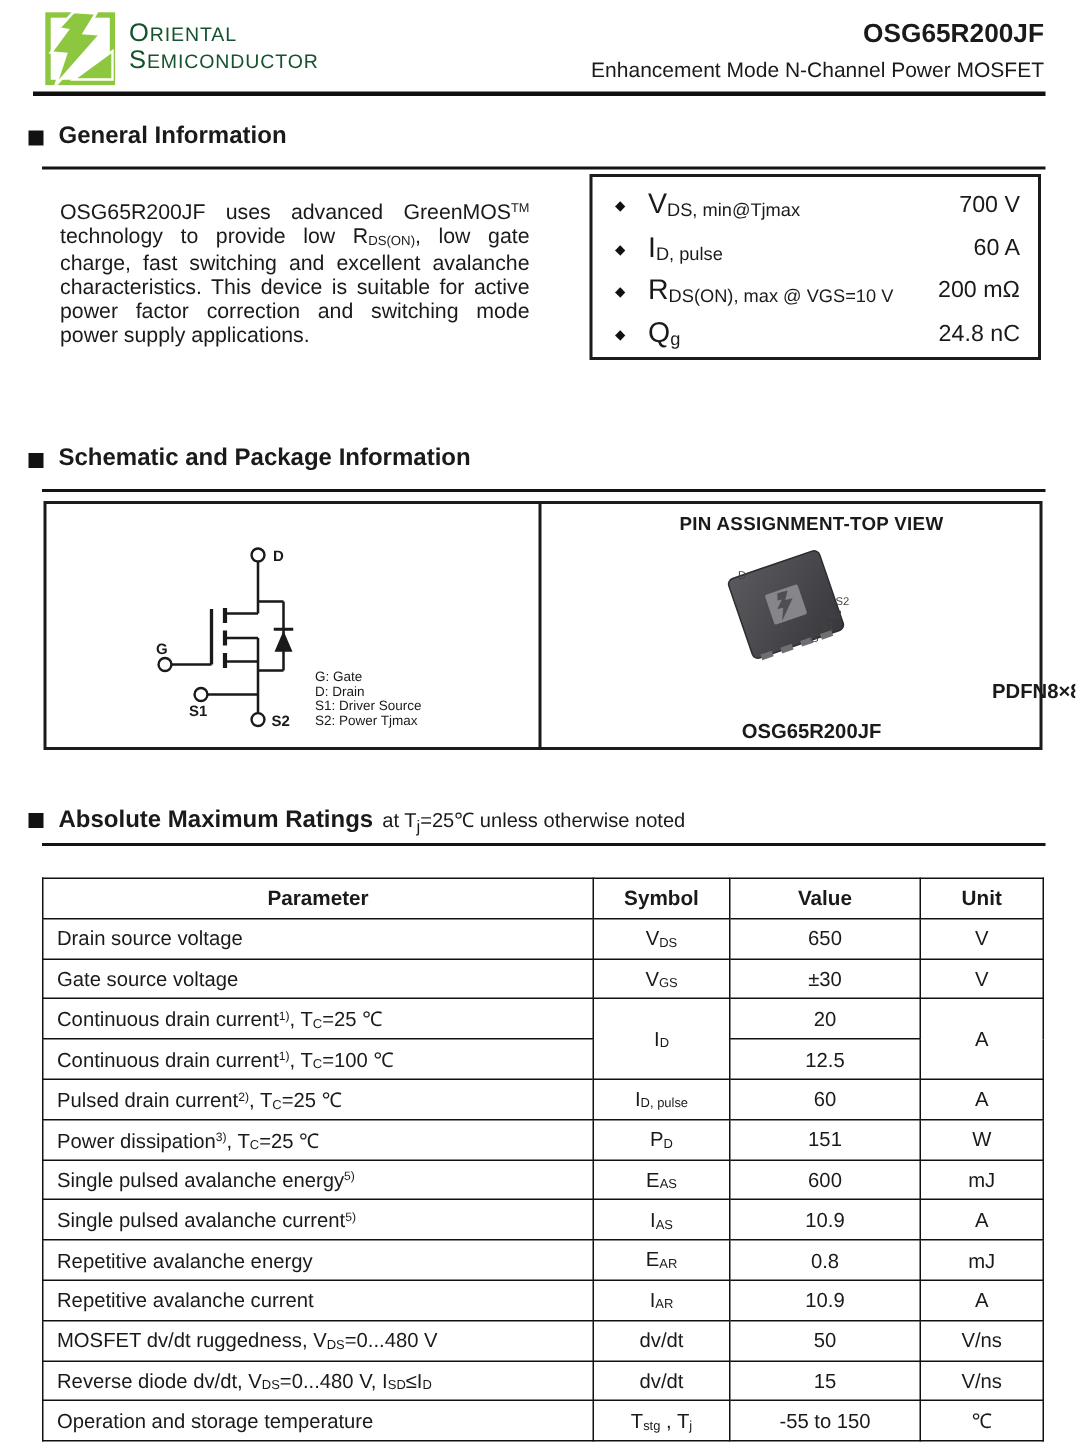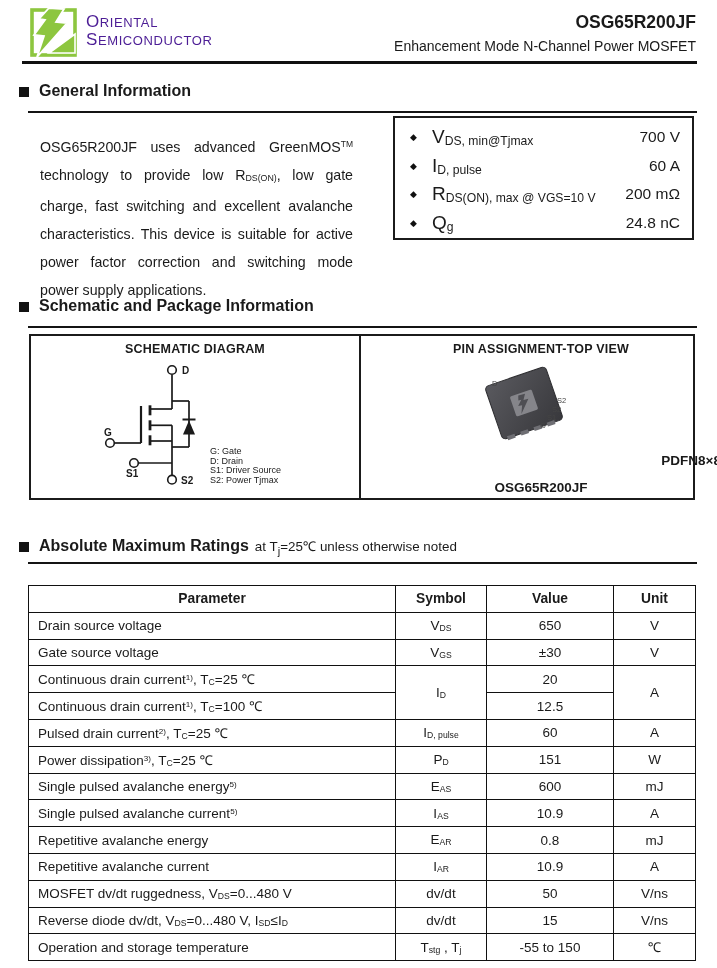--- a/index.html
+++ b/index.html
@@ -2,34 +2,34 @@
 <html><head>
 <meta charset="utf-8">
 <style>
   html,body { margin:0; padding:0; background:#ffffff; }
   .page {
     position:relative; width:717px; height:968px; background:#ffffff;
     font-family:"Liberation Sans", sans-serif; color:#1a1a1a; overflow:hidden;
   }
   
   .logo { position:absolute; left:30px; top:8px; }
-  .brand { position:absolute; left:86px; top:13px; color:#4c1d95; }
+  .brand { position:absolute; left:86px; top:13px; color:#14532d; }
   .brand-line { font-size:13px; line-height:17px; letter-spacing:0.6px; }
   .brand-line::first-letter { font-size:17px; }
   .part-no { position:absolute; right:21px; top:12px; font-size:17.5px; font-weight:bold; }
   .subtitle { position:absolute; right:21px; top:38px; font-size:14px; }
   .rule-thick { position:absolute; left:22px; width:675px; height:3px; background:#101010; top:61px; }
   
   .marker { position:absolute; left:19px; width:10px; height:10px; background:#121212; }
   .sec-title { position:absolute; left:39px; font-size:16px; font-weight:bold; white-space:nowrap; }
   .sec-note { font-weight:normal; font-size:13.4px; margin-left:6px; }
   .rule { position:absolute; left:28px; width:669px; height:2px; background:#141414; }
   
   .desc { position:absolute; left:40px; top:130px; width:313px; font-size:14.2px;
-          line-height:28px; text-align:justify; }
+          line-height:16px; text-align:justify; }
   .desc sub { font-size:62%; vertical-align:-0.15em; }
   .desc sup { font-size:60%; vertical-align:0.55em; }
   
   .kp-box { position:absolute; left:393px; top:116px; width:301px; height:124px;
             border:2px solid #1b1b1b; box-sizing:border-box; padding-top:5px; }
   .kp-row { display:flex; align-items:center; height:28.6px; }
   .kp-bullet { font-size:9px; margin-left:15px; width:22px; color:#101010; }
   .kp-sym { font-size:19px;text-align:center; }
   .kp-sym sub { font-size:64%; vertical-align:-0.18em; }
   .kp-val { margin-left:auto; margin-right:12px; font-size:15.5px; }
@@ -105,21 +105,20 @@
     </div>
 
   <div class="marker" style="top:302px"></div>
   <div class="sec-title" style="top:297px">Schematic and Package Information</div>
   <div class="rule" style="top:326px"></div>
 
   <div class="sp-box">
     <div class="sp-divider"></div>
 
     <div class="sp-left">
-      <div class="panel-title">SCHEMATIC DIAGRAM</div>
       <svg width="328" height="162" viewBox="0 0 328 162">
         <g stroke="#1a1a1a" stroke-width="1.7" fill="none">
           <line x1="141" y1="38.5" x2="141" y2="73"></line>
           <line x1="119" y1="73" x2="141" y2="73"></line>
           <line x1="141" y1="65" x2="158" y2="65"></line>
           <line x1="158" y1="65" x2="158" y2="111"></line>
           <line x1="141" y1="111" x2="158" y2="111"></line>
           <line x1="119" y1="89.3" x2="141" y2="89.3"></line>
           <line x1="119" y1="105" x2="141" y2="105"></line>
           <line x1="141" y1="89.3" x2="141" y2="139.2"></line>

